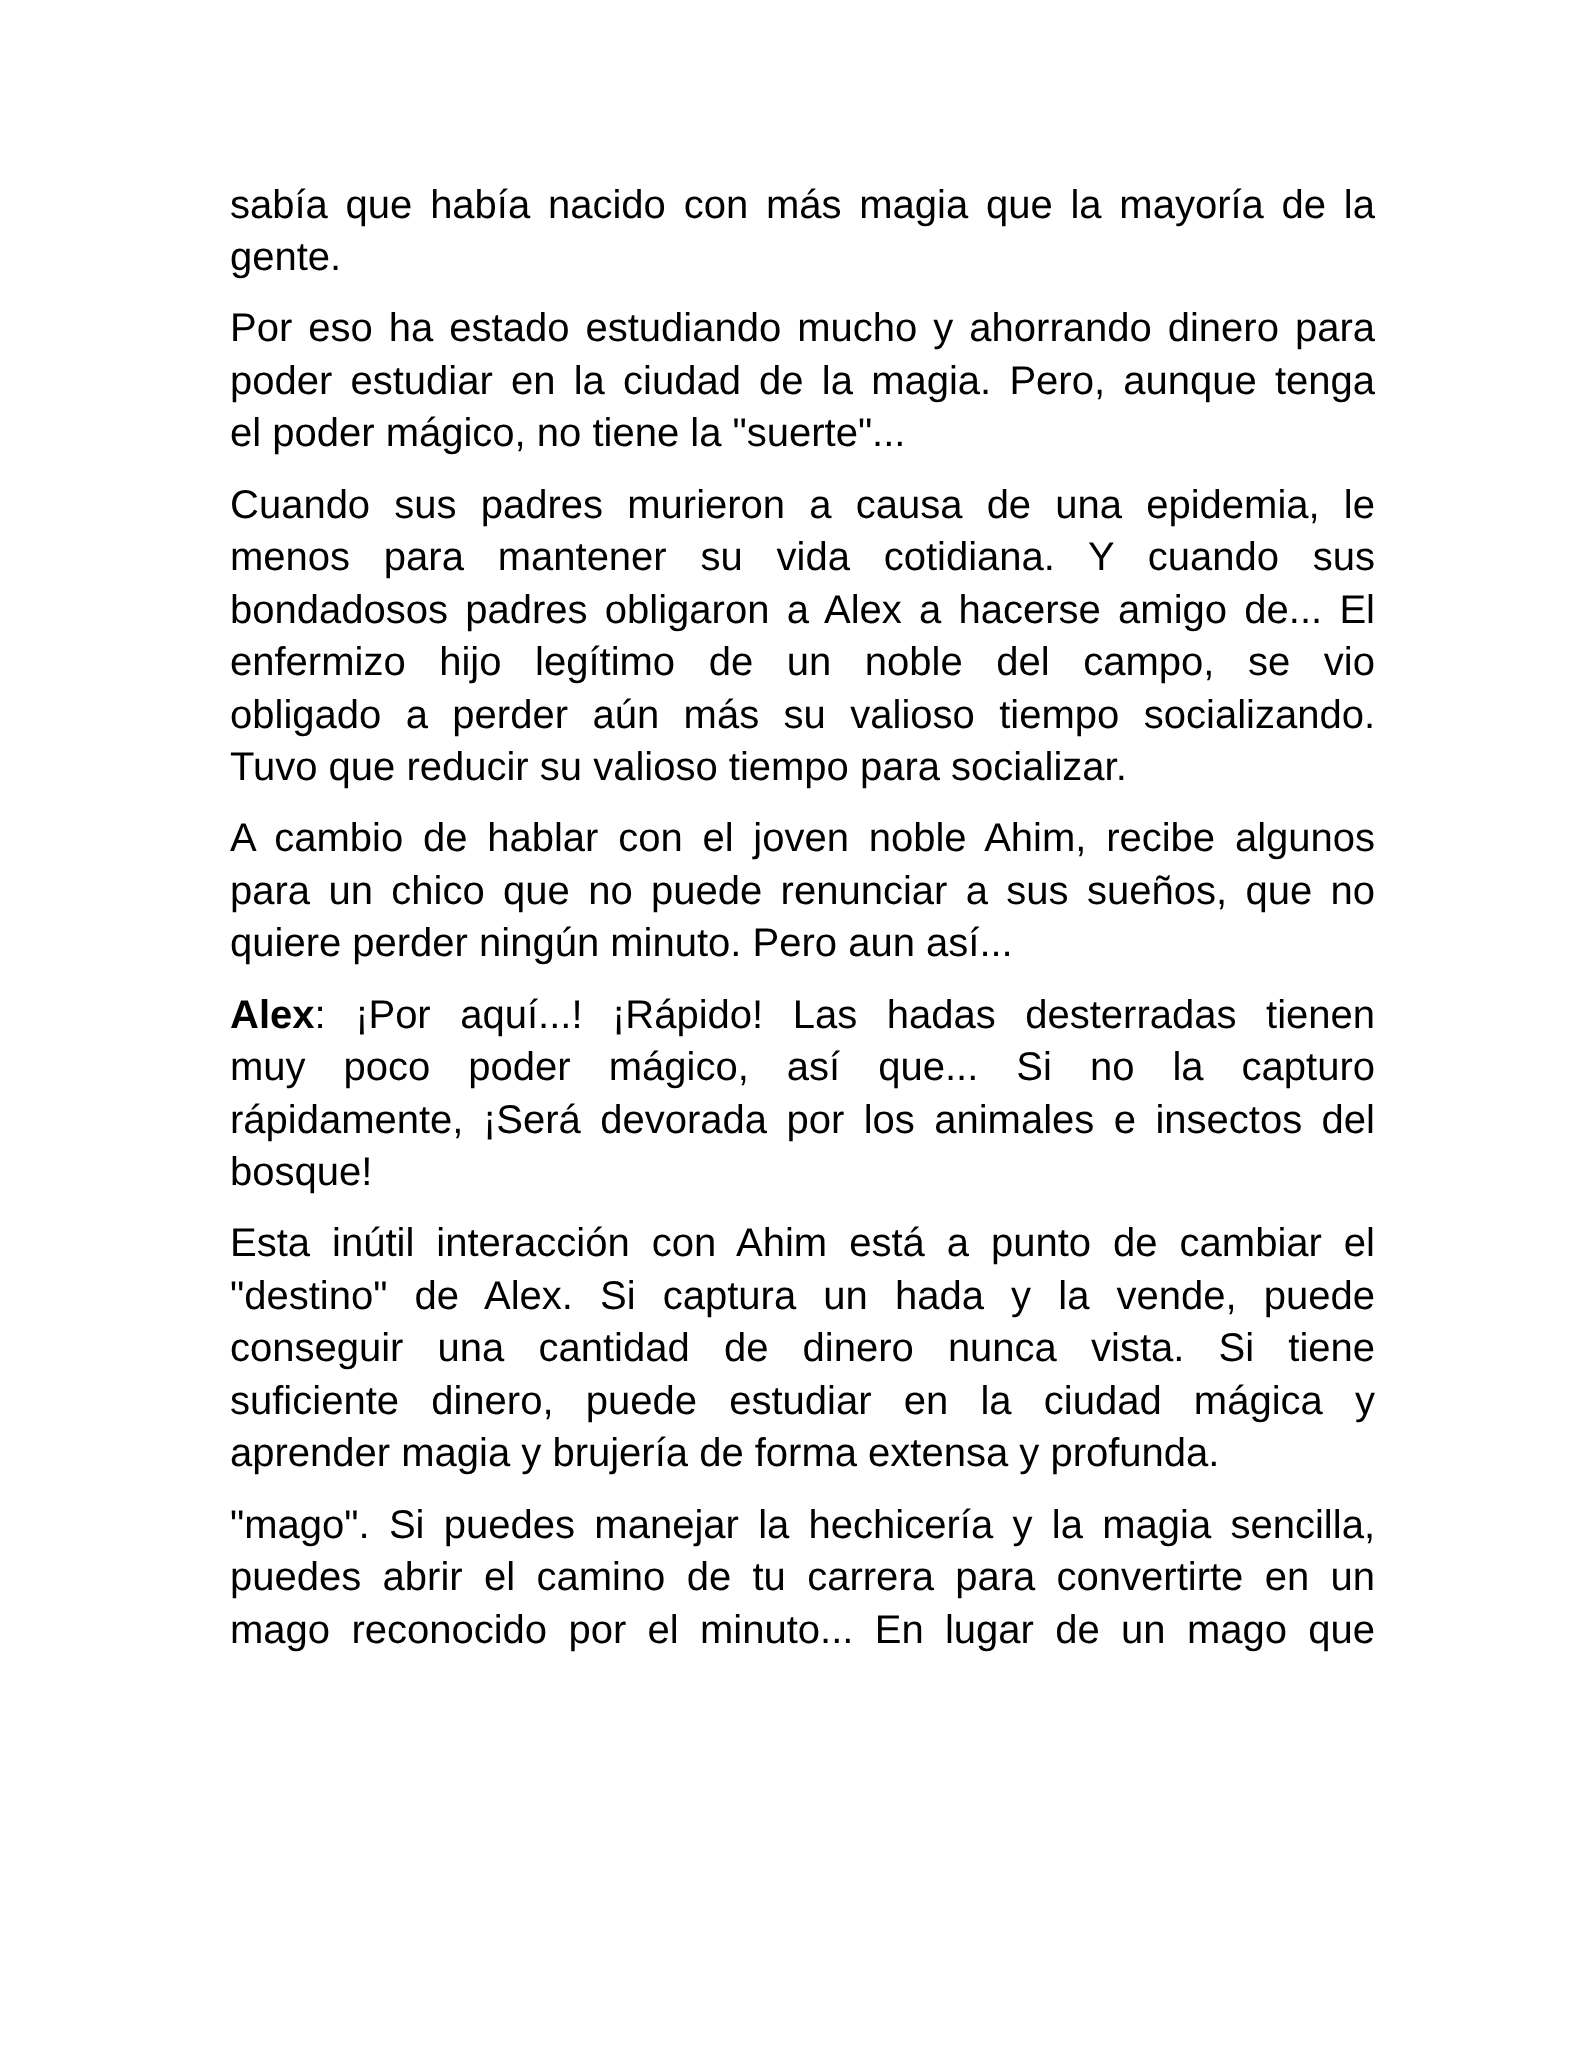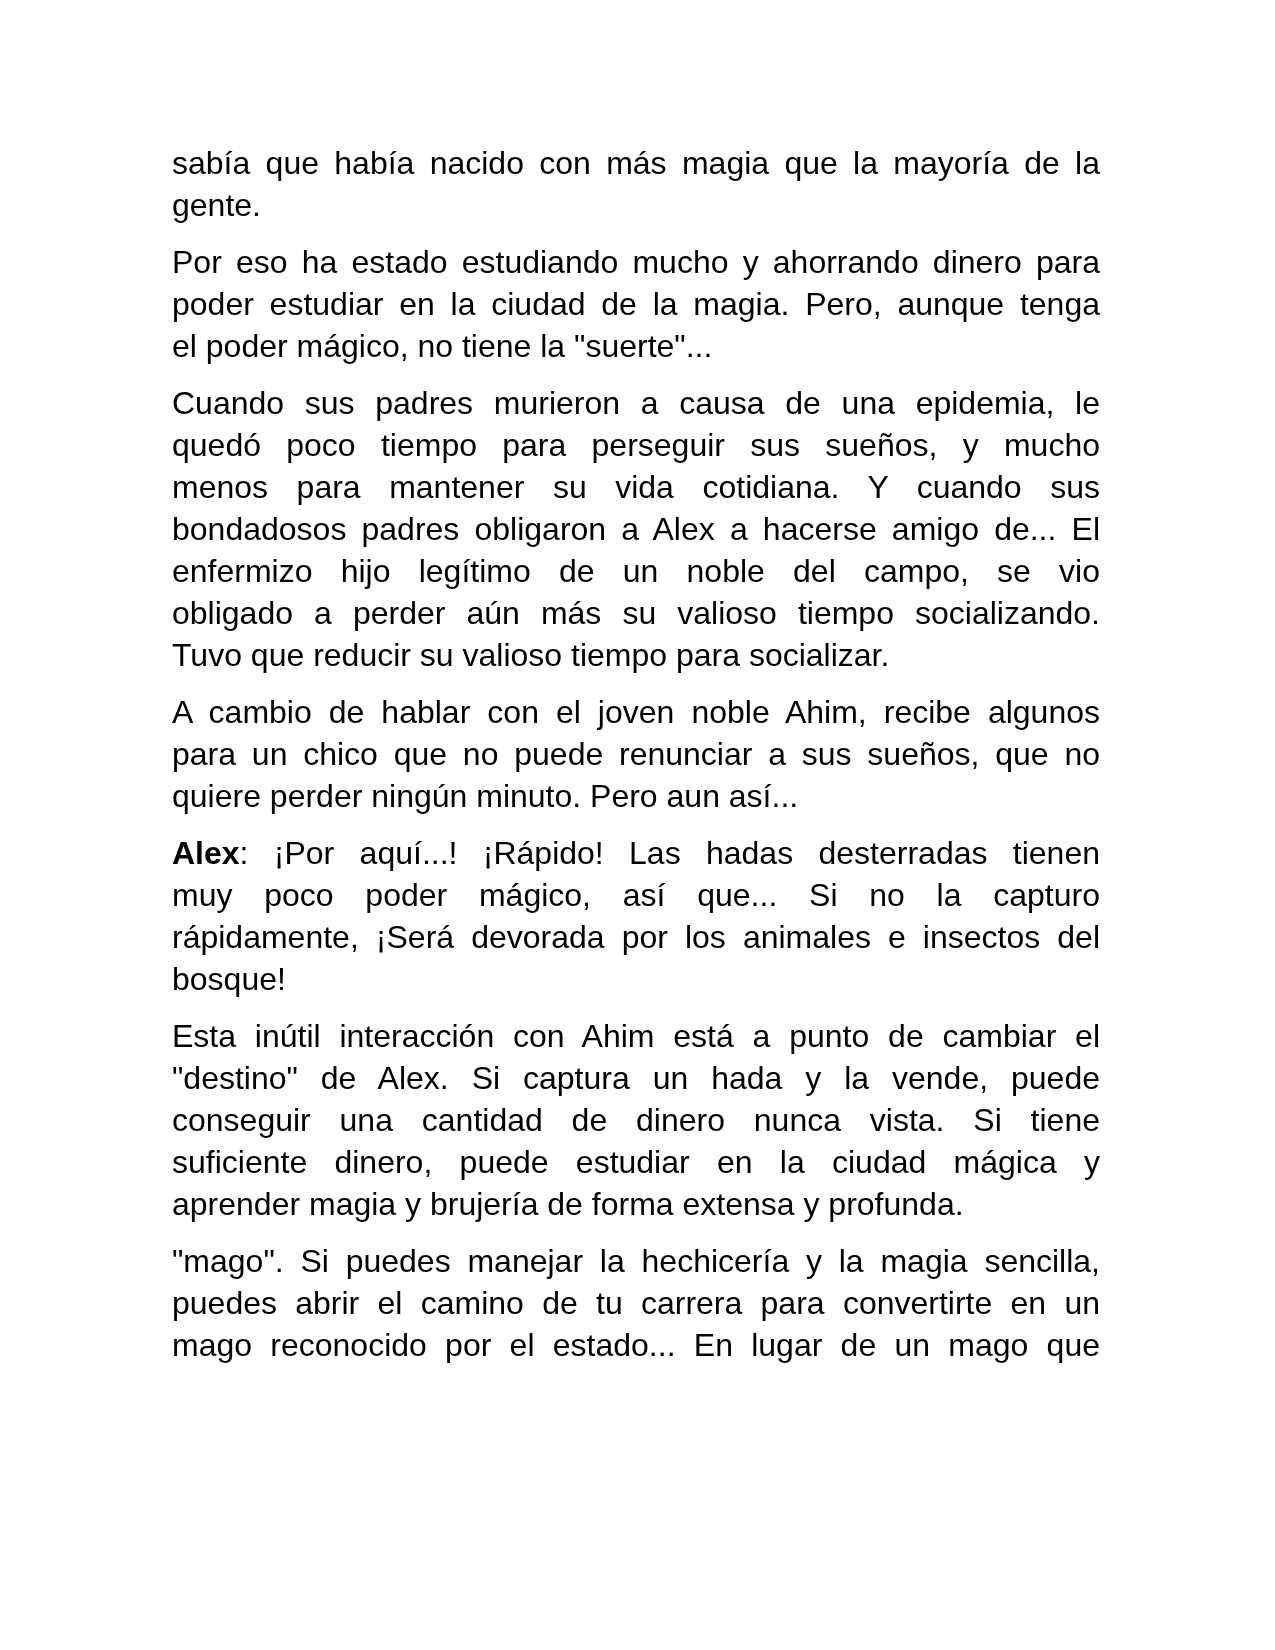--- a/index.html
+++ b/index.html
@@ -19,21 +19,21 @@
   .text-block {
     position: absolute;
     left: 172px;
     top: 142px;
     width: 928px;
     font-size: 32px;
     line-height: 42px;
     font-weight: 400;
   }
   .para {
-    margin: 0 0 15px 0;
+    margin: 0 0 15px 12px;
     padding: 0;
   }
   .line {
     display: block;
     text-align: justify;
     text-align-last: justify;
     white-space: normal;
   }
   .line.end {
     text-align: center;
@@ -52,21 +52,20 @@
         <span class="line">sabía que había nacido con más magia que la mayoría de la</span>
         <span class="line end">gente.</span>
       </p>
       <p class="para">
         <span class="line">Por eso ha estado estudiando mucho y ahorrando dinero para</span>
         <span class="line">poder estudiar en la ciudad de la magia. Pero, aunque tenga</span>
         <span class="line end">el poder mágico, no tiene la "suerte"...</span>
       </p>
       <p class="para">
         <span class="line">Cuando sus padres murieron a causa de una epidemia, le</span>
-        <span class="line">quedó poco tiempo para perseguir sus sueños, y mucho</span>
         <span class="line">menos para mantener su vida cotidiana. Y cuando sus</span>
         <span class="line">bondadosos padres obligaron a Alex a hacerse amigo de... El</span>
         <span class="line">enfermizo hijo legítimo de un noble del campo, se vio</span>
         <span class="line">obligado a perder aún más su valioso tiempo socializando.</span>
         <span class="line end">Tuvo que reducir su valioso tiempo para socializar.</span>
       </p>
       <p class="para">
         <span class="line">A cambio de hablar con el joven noble Ahim, recibe algunos</span>
         <span class="line">para un chico que no puede renunciar a sus sueños, que no</span>
         <span class="line end">quiere perder ningún minuto. Pero aun así...</span>
@@ -80,16 +79,16 @@
       <p class="para">
         <span class="line">Esta inútil interacción con Ahim está a punto de cambiar el</span>
         <span class="line">"destino" de Alex. Si captura un hada y la vende, puede</span>
         <span class="line">conseguir una cantidad de dinero nunca vista. Si tiene</span>
         <span class="line">suficiente dinero, puede estudiar en la ciudad mágica y</span>
         <span class="line end">aprender magia y brujería de forma extensa y profunda.</span>
       </p>
       <p class="para">
         <span class="line">"mago". Si puedes manejar la hechicería y la magia sencilla,</span>
         <span class="line">puedes abrir el camino de tu carrera para convertirte en un</span>
-        <span class="line">mago reconocido por el estado... En lugar de un mago que</span>
+        <span class="line">mago reconocido por el minuto... En lugar de un mago que</span>
       </p>
     </div>
 </div>
 
 </body></html>

